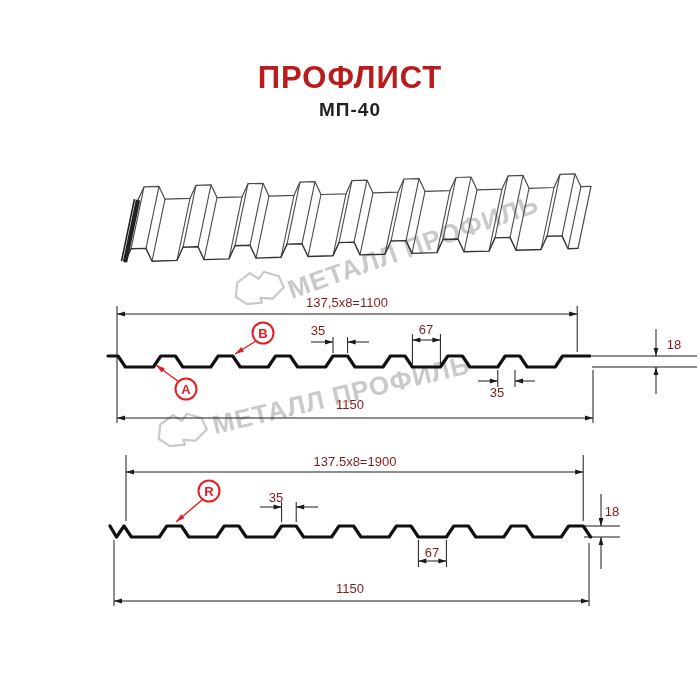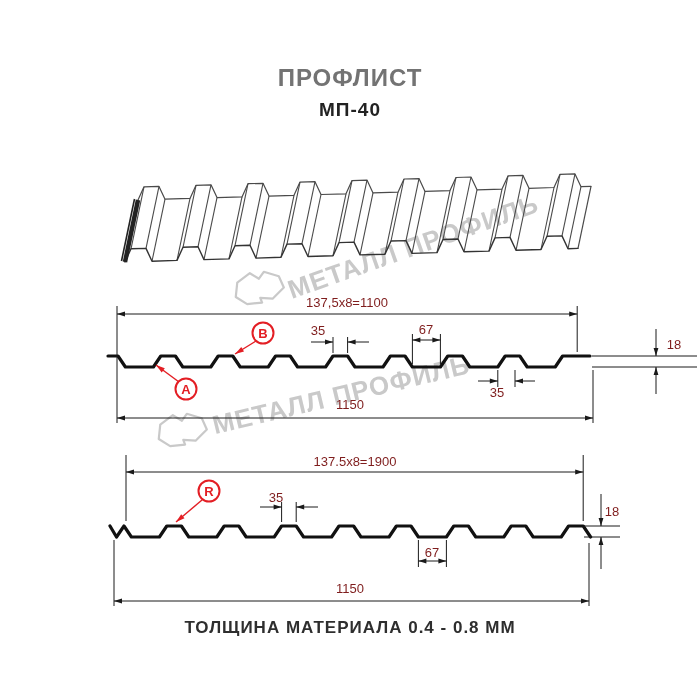--- a/index.html
+++ b/index.html
@@ -1,21 +1,21 @@
 <!DOCTYPE html>
 <html style="--red: #e31e24; --wm: #c9c9c9; --ink: #1a1a1a;"><head>
 <meta charset="utf-8">
 <style>
   :root{ --red:#e31e24; --wm:#c9c9c9; --ink:#1a1a1a; }
   html,body{margin:0;padding:0;background:#fff;}
   #stage{position:relative;width:700px;height:700px;background:#fff;overflow:hidden;
          font-family:"Liberation Sans","DejaVu Sans",sans-serif;color:var(--ink);}
   .abs{position:absolute;}
   .ctr{transform:translate(-50%,-50%);white-space:nowrap;}
-  .title{font-size:24px;font-weight:bold;letter-spacing:1px;color:#737373;}
+  .title{font-size:31px;font-weight:bold;letter-spacing:1px;color:#b91c1c;}
   .subtitle{font-size:19px;font-weight:bold;letter-spacing:1px;color:#222;}
   .footer{font-size:17px;font-weight:bold;letter-spacing:1px;color:#2e2e2e;}
   .dim{font-size:13px;color:#7f1d1d;}
   .lblc{width:23px;height:23px;border:2px solid var(--red);border-radius:50%;
         box-sizing:border-box;color:var(--red);font-size:13px;font-weight:bold;
         line-height:19px;text-align:center;background:transparent;}
   .wmtext{font-size:26px;font-weight:bold;letter-spacing:1px;color:var(--wm);
           white-space:nowrap;transform-origin:0 50%;z-index:1;}
   #draw{position:absolute;left:0;top:0;z-index:2;}
   .txt{z-index:3;}
@@ -157,14 +157,13 @@
   <span class="abs ctr txt lblc" style="left:186px;top:389px;">A</span>
   <span class="abs ctr txt lblc" style="left:263px;top:333px;">B</span>
 
   <span class="abs ctr txt dim" style="left:355px;top:461px;">137.5x8=1900</span>
   <span class="abs ctr txt dim" style="left:276px;top:497px;">35</span>
   <span class="abs ctr txt dim" style="left:612px;top:511px;">18</span>
   <span class="abs ctr txt dim" style="left:432px;top:552px;">67</span>
   <span class="abs ctr txt dim" style="left:350px;top:588px;">1150</span>
   <span class="abs ctr txt lblc" style="left:209px;top:491px;">R</span>
 
-  <div class="abs ctr txt footer" style="left:350px;top:628px;">ТОЛЩИНА МАТЕРИАЛА 0.4 - 0.8 ММ</div>
 </div>
 
 </body></html>

